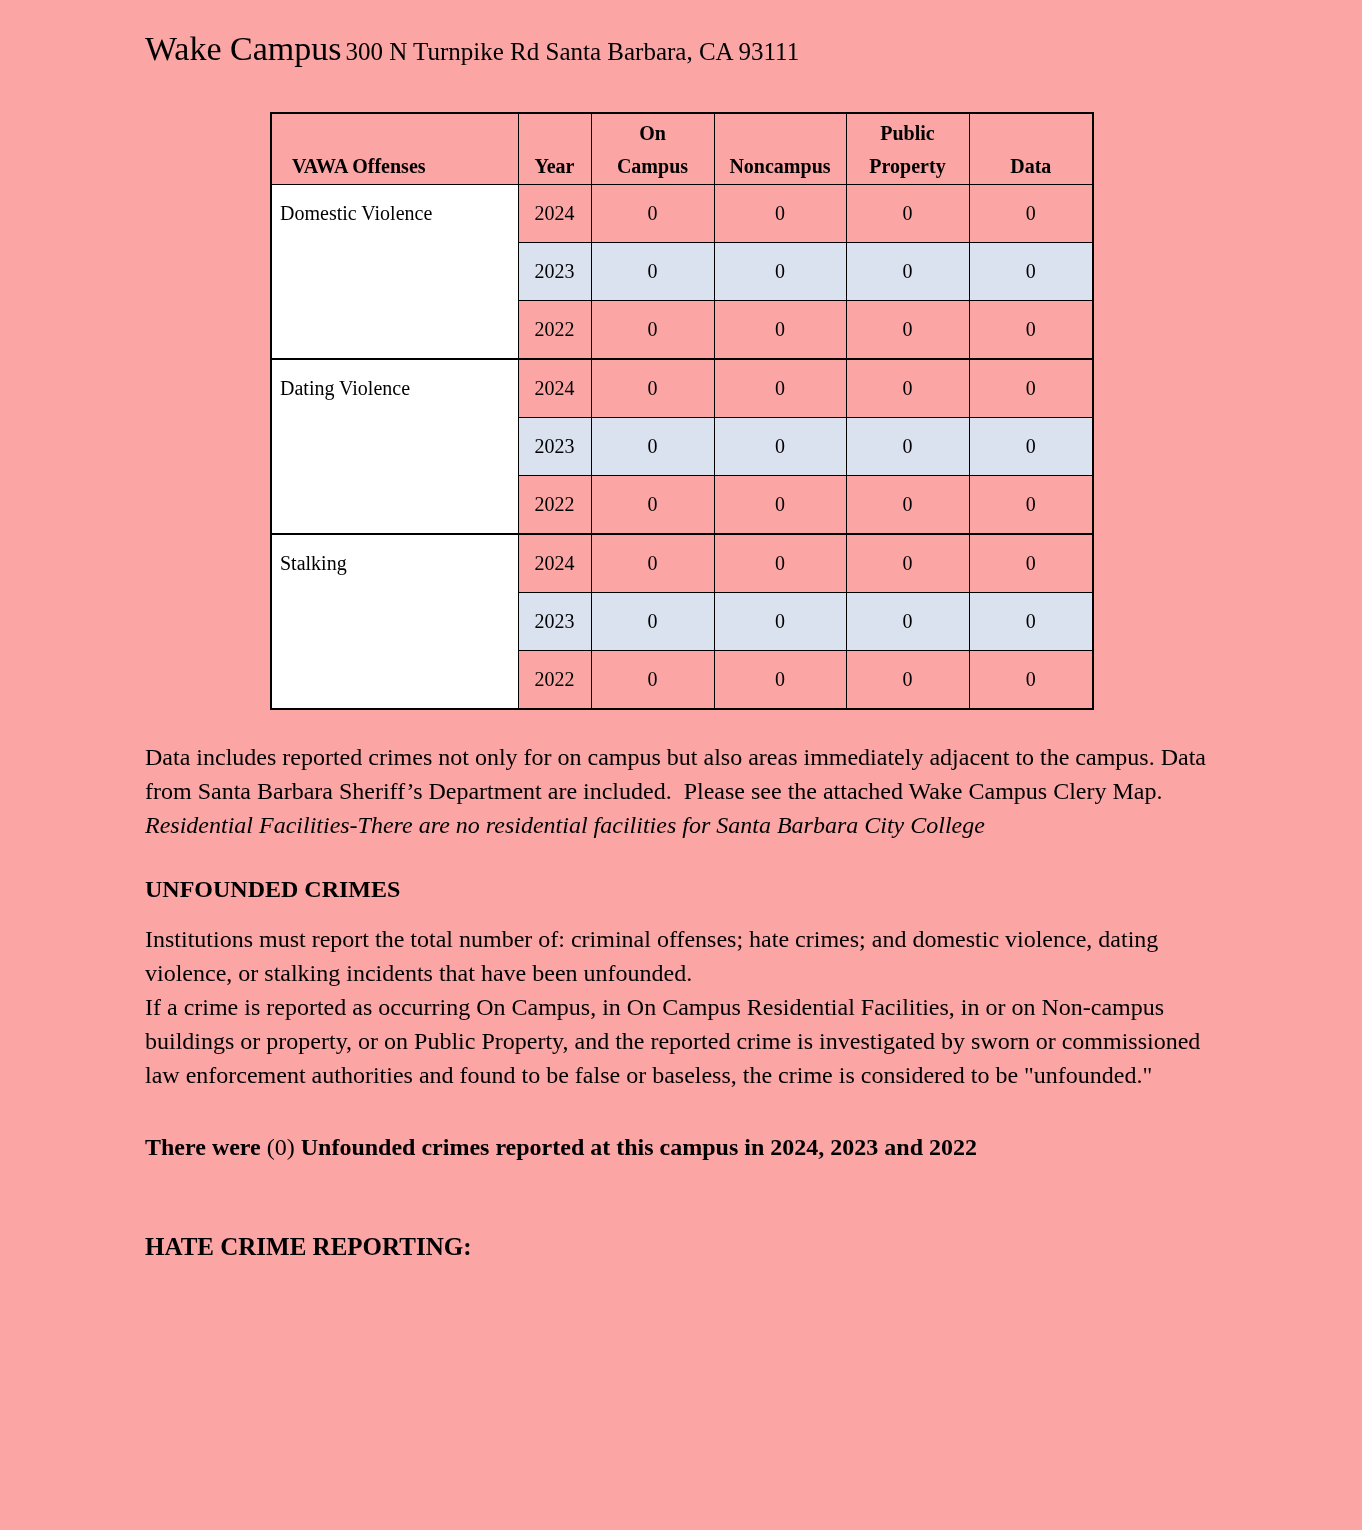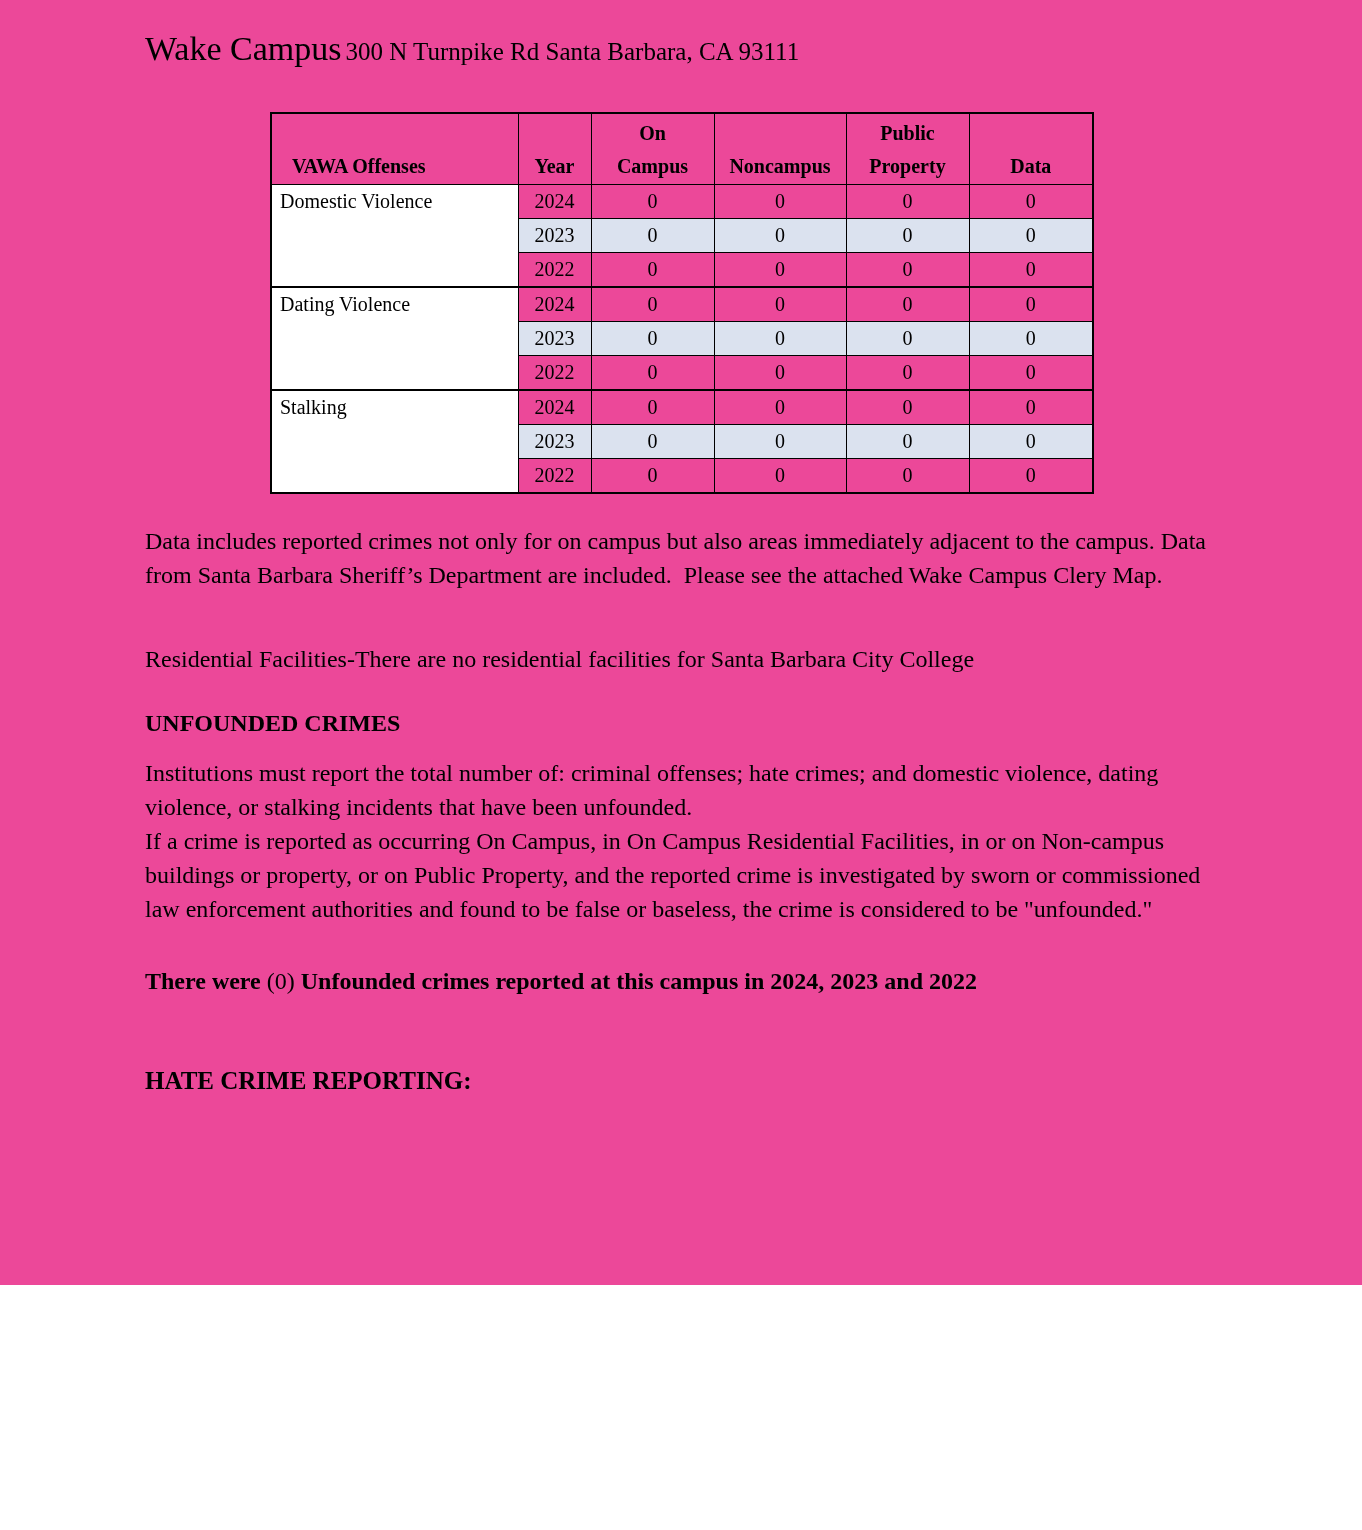--- a/index.html
+++ b/index.html
@@ -5,22 +5,22 @@
   html, body {
     margin: 0;
     padding: 0;
     background: #ffffff;
     color: #000000;
     font-family: "Liberation Serif", serif;
   }
   .page {
     position: relative;
     width: 1362px;
-    height: 1285px;
-    background: #ec4899;
+    height: 1530px;
+    background: #fca5a5;
     overflow: hidden;
   }
   .content {
     padding: 28px 145px 0 145px;
   }
   
   .doc-title {
     white-space: nowrap;
     line-height: 42px;
   }
@@ -55,21 +55,21 @@
     padding: 3px 4px 1px 4px;
     line-height: 33px;
   }
   table.vawa thead th.h-offense {
     text-align: left;
     padding-left: 20px;
   }
   table.vawa tbody td {
     height: 23px;
     line-height: 23px;
-    padding: 5px 2px;
+    padding: 17px 2px;
     text-align: center;
   }
   table.vawa td.offense {
     text-align: left;
     padding-left: 8px;
     vertical-align: top;
     background: #ffffff;
     border-bottom: 2px solid #000;
   }
   table.vawa tr.shaded td:not(.offense) {
@@ -81,21 +81,21 @@
 
   
   .body-text {
     font-size: 24px;
     line-height: 34px;
     margin: 0;
   }
   .preserve { white-space: pre-wrap; }
   .data-note { margin-top: 30px; }
   .residential-note {
-    margin-top: 50px;
+    font-style: italic;
   }
   .section-heading {
     font-size: 24px;
     font-weight: bold;
     line-height: 34px;
     margin: 30px 0 0 0;
   }
   .unfounded-body { margin-top: 0; }
   .institutions-note { margin-top: 16px; }
   .statement {

